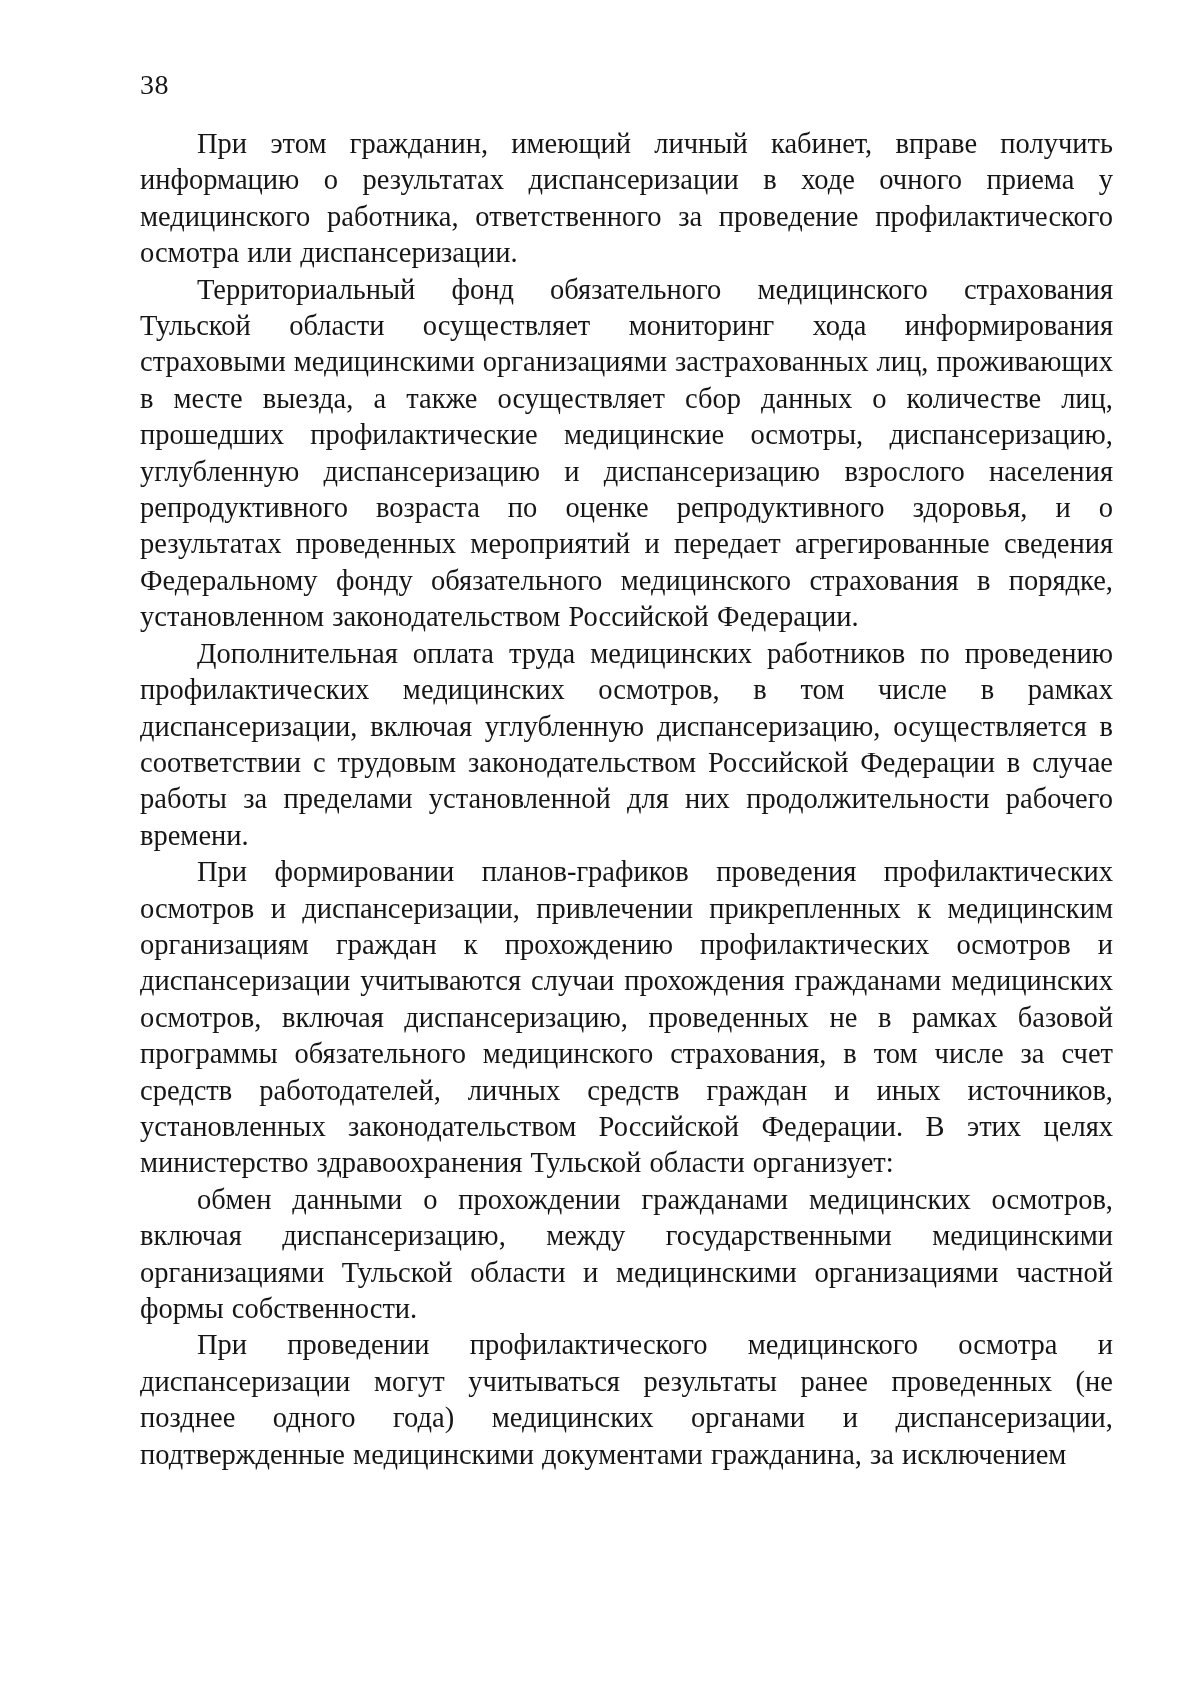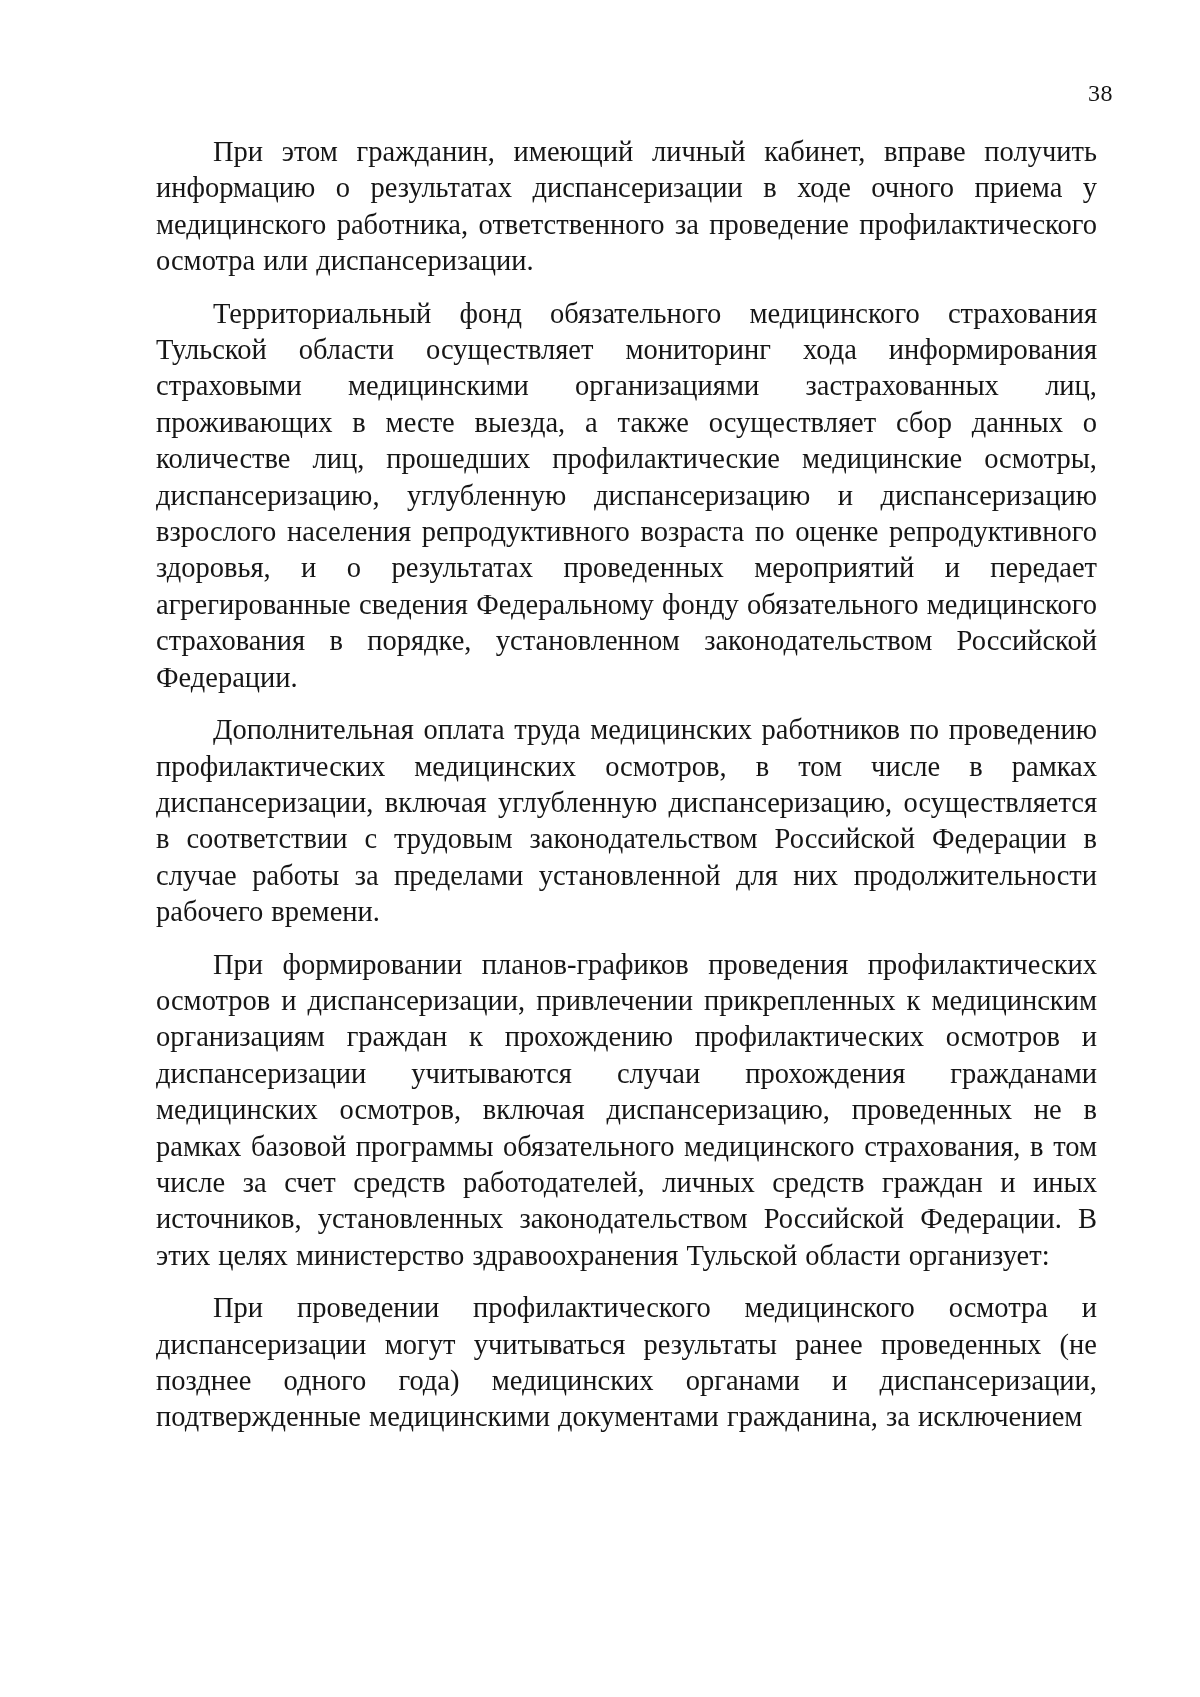--- a/index.html
+++ b/index.html
@@ -16,40 +16,41 @@
   }
   .page {
     box-sizing: border-box;
     width: 1200px;
     height: 1697px;
     padding: 70px 87px 0 140px;
     background: #ffffff;
     overflow: hidden;
   }
   .page-number {
-    text-align: right;
-    font-size: 24px;
+    text-align: left;
+    font-size: 28px;
     line-height: 30px;
     letter-spacing: 0.5px;
-    margin: 8px 0 26px 0;
+    margin: 0 0 26px 0;
   }
   .text-body p {
-    margin: 16px;
+    margin: 0;
     font-size: 28.5px;
     line-height: 36.4px;
     text-align: justify;
     text-indent: 57px;
     word-spacing: 1px;
   }
 </style>
 </head>
 <body>
 
 <div class="page">
   <div class="page-number">38</div>
   <div class="text-body">
       <p>При этом гражданин, имеющий личный кабинет, вправе получить информацию о результатах диспансеризации в ходе очного приема у медицинского работника, ответственного за проведение профилактического осмотра или диспансеризации.</p>
       <p>Территориальный фонд обязательного медицинского страхования Тульской области осуществляет мониторинг хода информирования страховыми медицинскими организациями застрахованных лиц, проживающих в месте выезда, а также осуществляет сбор данных о количестве лиц, прошедших профилактические медицинские осмотры, диспансеризацию, углубленную диспансеризацию и диспансеризацию взрослого населения репродуктивного возраста по оценке репродуктивного здоровья, и о результатах проведенных мероприятий и передает агрегированные сведения Федеральному фонду обязательного медицинского страхования в порядке, установленном законодательством Российской Федерации.</p>
       <p>Дополнительная оплата труда медицинских работников по проведению профилактических медицинских осмотров, в том числе в рамках диспансеризации, включая углубленную диспансеризацию, осуществляется в соответствии с трудовым законодательством Российской Федерации в случае работы за пределами установленной для них продолжительности рабочего времени.</p>
       <p>При формировании планов-графиков проведения профилактических осмотров и диспансеризации, привлечении прикрепленных к медицинским организациям граждан к прохождению профилактических осмотров и диспансеризации учитываются случаи прохождения гражданами медицинских осмотров, включая диспансеризацию, проведенных не в рамках базовой программы обязательного медицинского страхования, в том числе за счет средств работодателей, личных средств граждан и иных источников, установленных законодательством Российской Федерации. В этих целях министерство здравоохранения Тульской области организует:</p>
+      <p>обмен данными о прохождении гражданами медицинских осмотров, включая диспансеризацию, между государственными медицинскими организациями Тульской области и медицинскими организациями частной формы собственности.</p>
       <p>При проведении профилактического медицинского осмотра и диспансеризации могут учитываться результаты ранее проведенных (не позднее одного года) медицинских органами и диспансеризации, подтвержденные медицинскими документами гражданина, за исключением</p>
     </div>
 </div>
 
 </body></html>

